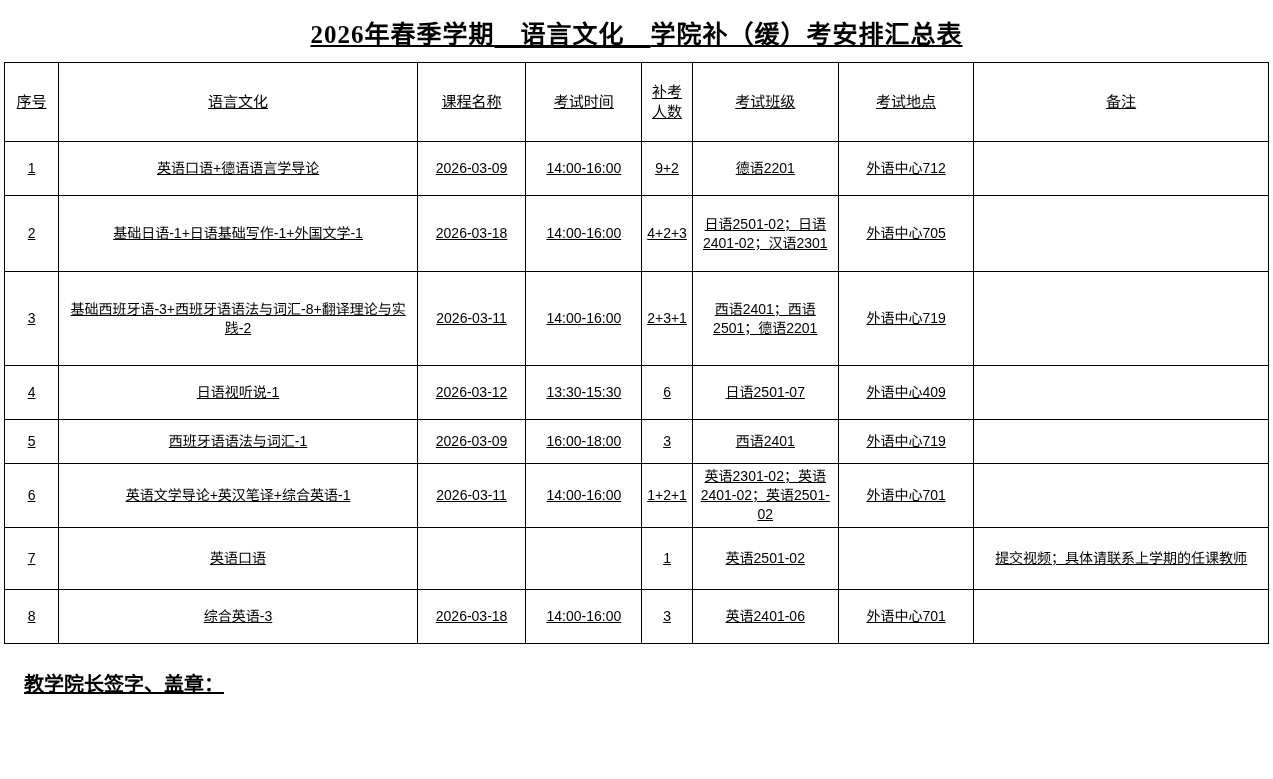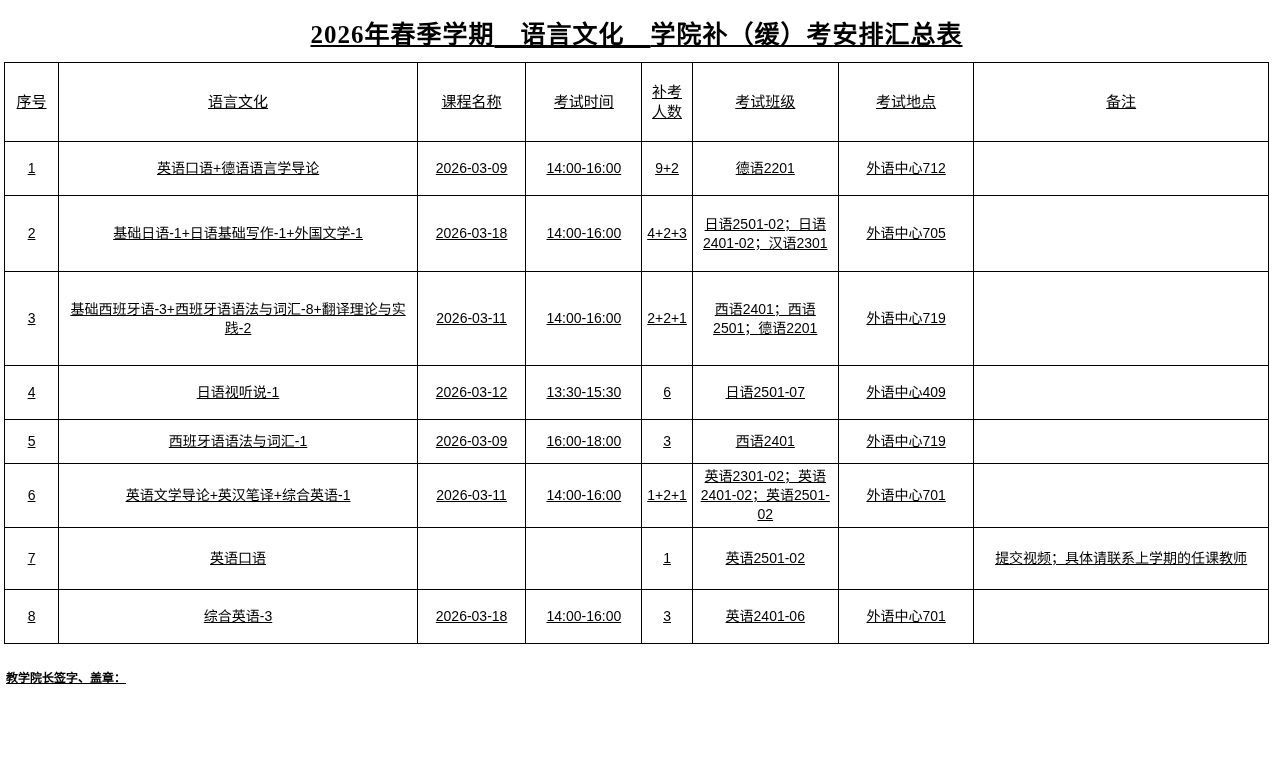--- a/index.html
+++ b/index.html
@@ -77,22 +77,22 @@
   .row-h3 { height: 94px; }
   .row-h4 { height: 54px; }
   .row-h5 { height: 44px; }
   .row-h6 { height: 62px; }
   .row-h7 { height: 62px; }
   .row-h8 { height: 54px; }
 
   .footer-note {
     font-family: "Liberation Serif", "DejaVu Serif", serif;
     font-weight: bold;
-    font-size: 12px;
-    padding: 18px 0 0 6px;
+    font-size: 20px;
+    padding: 18px 0 0 24px;
   }
 </style>
 </head>
 <body>
 
 <div class="page">
 
   <div class="doc-title"><span>2026年春季学期</span><span class="underline-seg">　语言文化　</span><span>学院补（缓）考安排汇总表</span></div>
 
   <table class="sheet">
@@ -138,21 +138,21 @@
         <td>4+2+3</td>
         <td>日语2501-02；日语2401-02；汉语2301</td>
         <td>外语中心705</td>
         <td class="remark-cell"></td>
       </tr>
       <tr class="row-h3">
         <td>3</td>
         <td>基础西班牙语-3+西班牙语语法与词汇-8+翻译理论与实践-2</td>
         <td>2026-03-11</td>
         <td>14:00-16:00</td>
-        <td>2+2+1</td>
+        <td>2+3+1</td>
         <td>西语2401；西语2501；德语2201</td>
         <td>外语中心719</td>
         <td class="remark-cell"></td>
       </tr>
       <tr class="row-h4">
         <td>4</td>
         <td>日语视听说-1</td>
         <td>2026-03-12</td>
         <td>13:30-15:30</td>
         <td>6</td>

